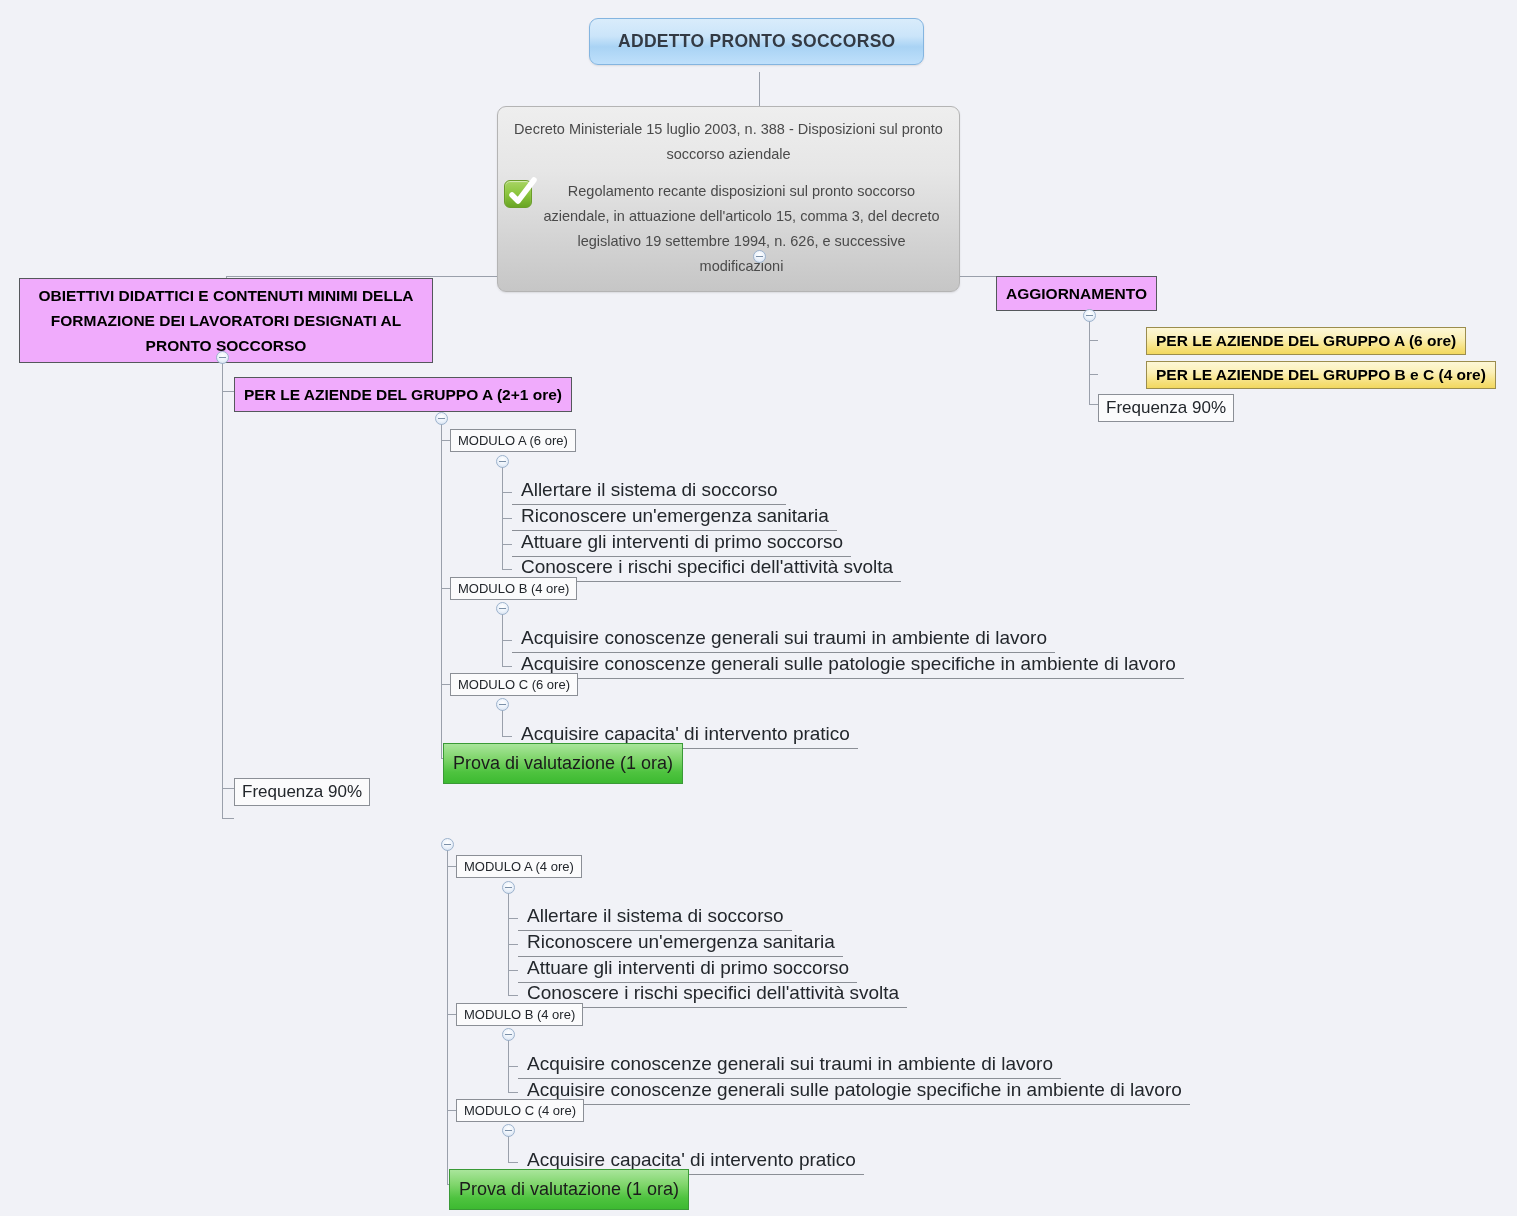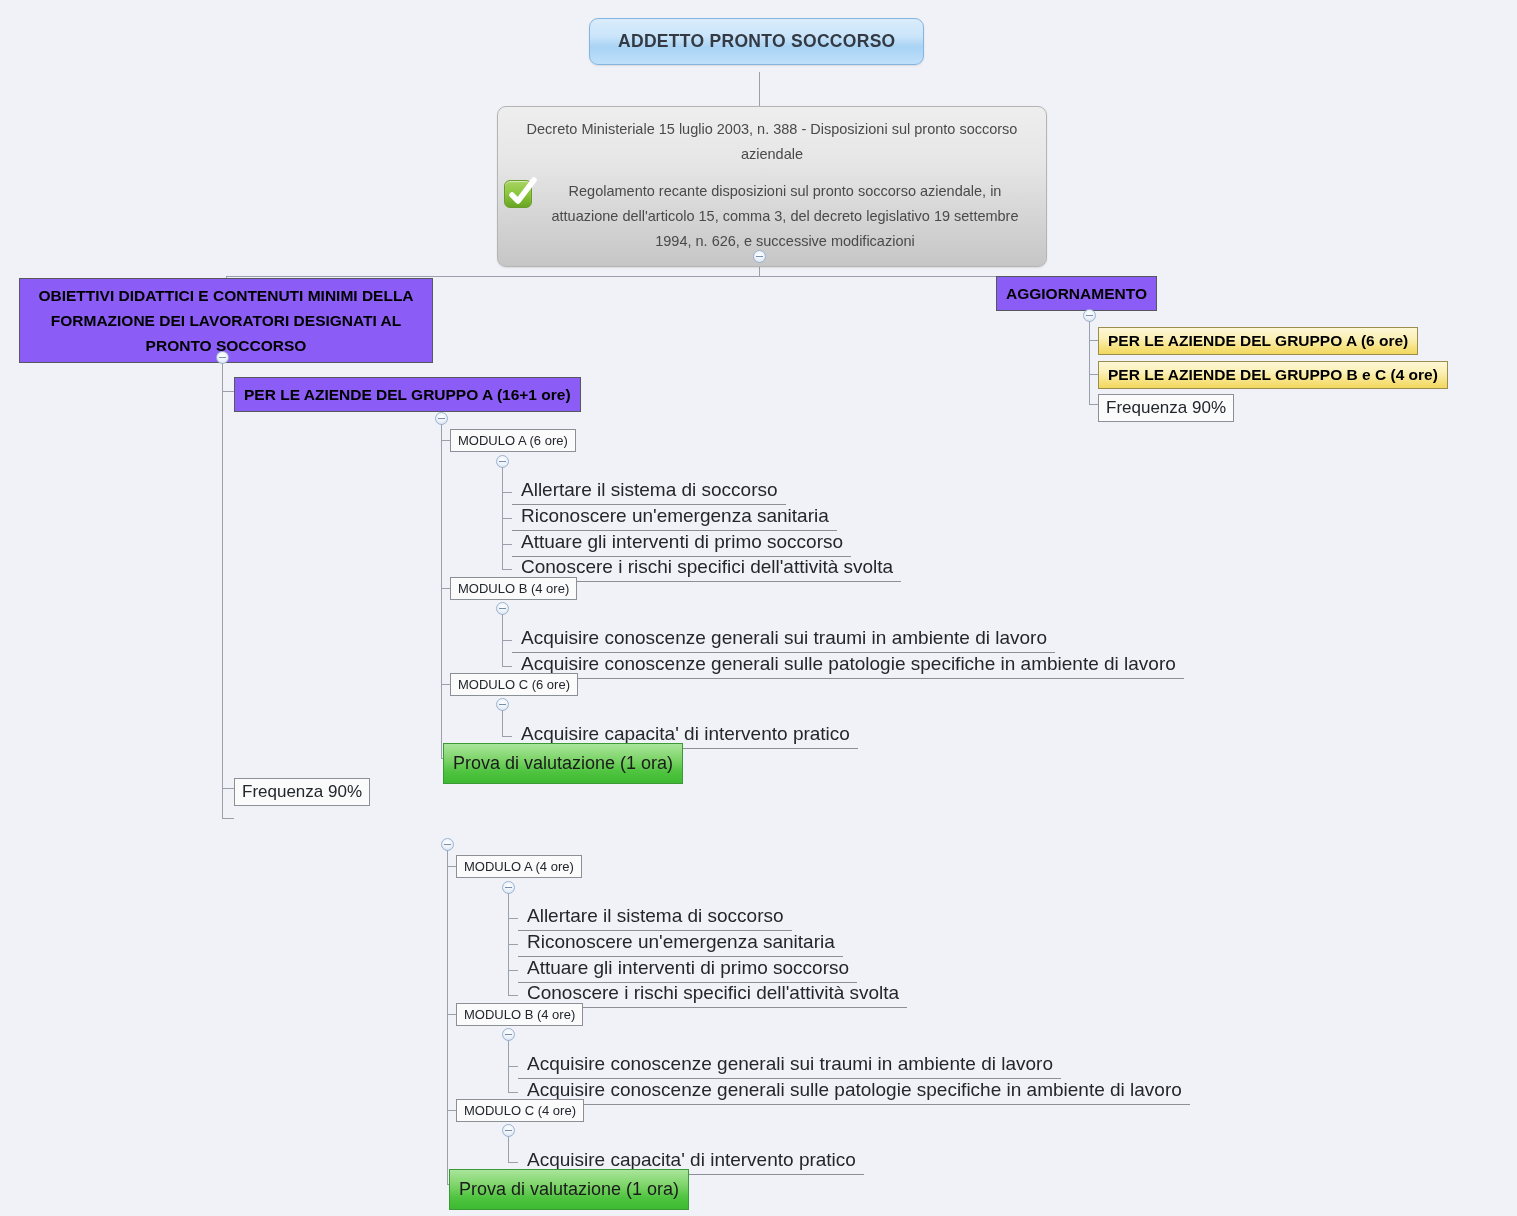--- a/index.html
+++ b/index.html
@@ -66,39 +66,40 @@
     border-radius:6px;
     background:linear-gradient(to bottom,#a8d464 0%,#8cc63e 48%,#69a524 100%);
     border:1px solid #6b9d2a;
     box-shadow:inset 0 1px 1px rgba(255,255,255,.55);
   }
   .check-icon svg{position:absolute;left:-1px;top:-5px;}
 
   
   .node-head{
     border:1px solid #55585c;
-    background:#8b5cf6;
+    background:#f0abfc;
     color:#000;
     font-weight:bold;
     font-size:15.5px;
     line-height:25px;
     padding:4px 9px;
     text-align:center;
     white-space:normal;
   }
   .node-head.one{white-space:nowrap;}
 
   
   .node-yellow{
     border:1px solid #9b8d4d;
     background:linear-gradient(to bottom,#fdf7d6 0%,#fbf0b6 40%,#f6e07a 78%,#f2d85f 100%);
     color:#000;
     font-weight:bold;
     font-size:15.5px;
     padding:4px 9px;
+    margin-left:48px;
   }
 
   
   .node-green{
     border:1px solid #3a9a36;
     background:linear-gradient(to bottom,#a9e59b 0%,#7fd56b 38%,#4ec33f 72%,#3dba31 100%);
     color:#1b1b1b;
     font-size:18px;
     padding:9px 9px;
   }
@@ -124,21 +125,21 @@
 </style>
 </head>
 <body>
 
 <div id="canvas">
 
   <div class="node node-root" style="left:589px;top:18px;width:335px;">ADDETTO PRONTO SOCCORSO</div>
 
   <div class="vline" style="left:759px;top:72px;height:34px;"></div>
 
-  <div class="node node-panel" style="left:497px;top:106px;width:550px;">
+  <div class="node node-panel" style="left:497px;top:106px;width:463px;">
     <div>Decreto Ministeriale 15 luglio 2003, n. 388 - Disposizioni sul pronto soccorso aziendale</div>
     <div class="panel-line2">
       <span class="check-icon">
         <svg width="34" height="34" viewBox="0 0 34 34">
           <path d="M8 19 L14 25 L30 4" fill="none" stroke="#ffffff" stroke-width="5.5" stroke-linecap="round" stroke-linejoin="round"></path>
         </svg>
       </span>
       <span>Regolamento recante disposizioni sul pronto soccorso aziendale, in attuazione dell'articolo 15, comma 3, del decreto legislativo 19 settembre 1994, n. 626, e successive modificazioni</span>
     </div>
   </div>
@@ -152,21 +153,21 @@
 
   <div class="node node-head" style="left:19px;top:278px;width:414px;">OBIETTIVI DIDATTICI E CONTENUTI MINIMI DELLA FORMAZIONE DEI LAVORATORI DESIGNATI AL PRONTO SOCCORSO</div>
 
   <div class="toggle" style="left:216px;top:351px;"></div>
 
   <div class="vline" style="left:222px;top:363px;height:455px;"></div>
   <div class="hline" style="left:222px;top:391px;width:12px;"></div>
   <div class="hline" style="left:222px;top:788px;width:12px;"></div>
   <div class="hline" style="left:222px;top:818px;width:12px;"></div>
 
-  <div class="node node-head one" style="left:234px;top:377px;">PER LE AZIENDE DEL GRUPPO A (16+1 ore)</div>
+  <div class="node node-head one" style="left:234px;top:377px;">PER LE AZIENDE DEL GRUPPO A (2+1 ore)</div>
 
   <div class="toggle" style="left:435px;top:412px;"></div>
 
   <div class="vline" style="left:441px;top:424px;height:334px;"></div>
   <div class="hline" style="left:441px;top:440px;width:9px;"></div>
   <div class="hline" style="left:441px;top:588px;width:9px;"></div>
   <div class="hline" style="left:441px;top:684px;width:9px;"></div>
   <div class="hline" style="left:441px;top:758px;width:9px;"></div>
 
   <div class="node node-box" style="left:450px;top:429px;">MODULO A (6 ore)</div>

